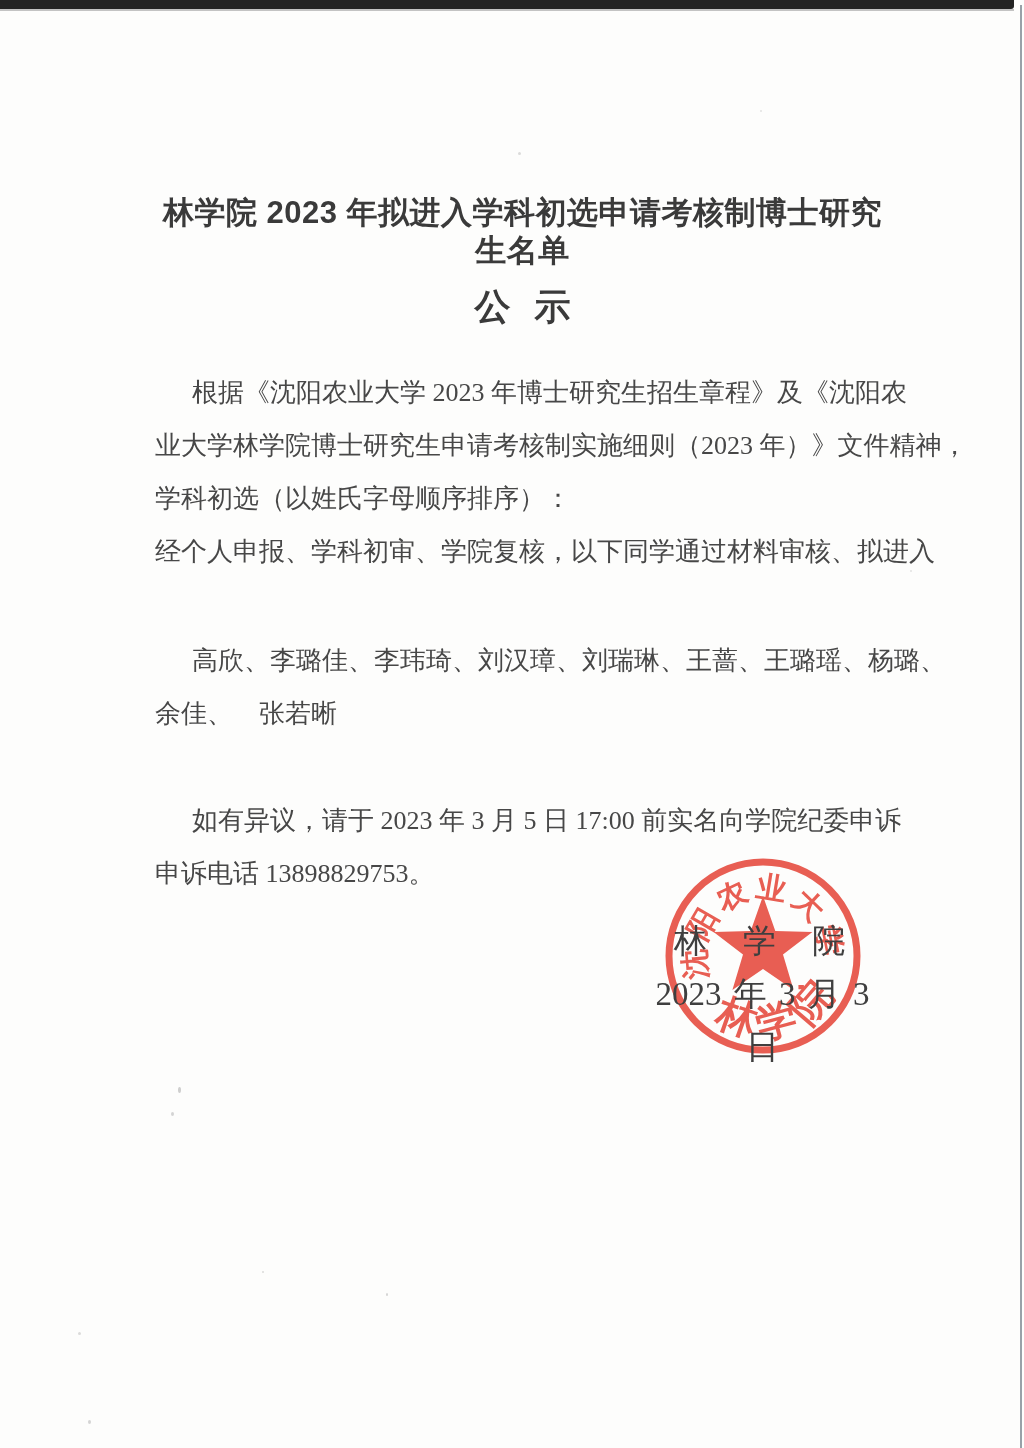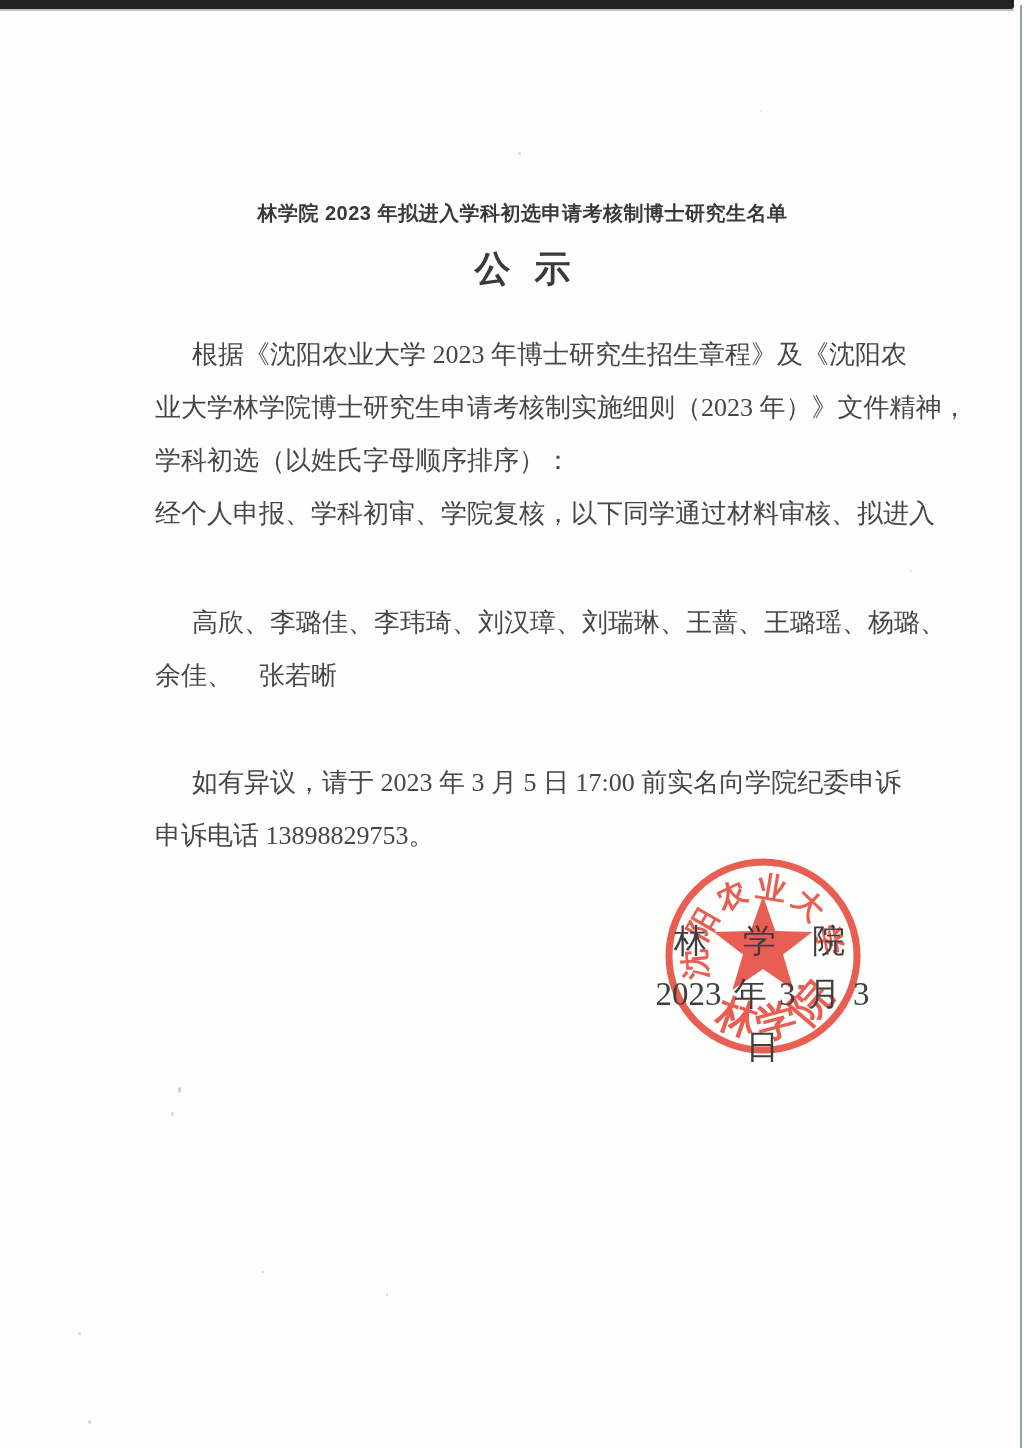--- a/index.html
+++ b/index.html
@@ -25,21 +25,21 @@
   
   .content {
     position:absolute; left:155px; top:0; width:735px;
     color:#474747;
     font-family:"Liberation Serif","DejaVu Serif",serif;
     font-size:26px;
   }
   .title {
     margin-top:194px; text-align:center;
     font-family:"Liberation Sans","DejaVu Sans",sans-serif;
-    font-weight:bold; font-size:20px; line-height:38px;
+    font-weight:bold; font-size:31px; line-height:38px;
     color:#3a3a3a; letter-spacing:.5px;
   }
   .subtitle {
     margin-top:18px; text-align:center;
     font-family:"Liberation Sans","DejaVu Sans",sans-serif;
     font-weight:bold; font-size:36px; line-height:38px;
     color:#3a3a3a; word-spacing:14px;
   }
   .para { line-height:53px; }
   .para .line { white-space:nowrap; }

